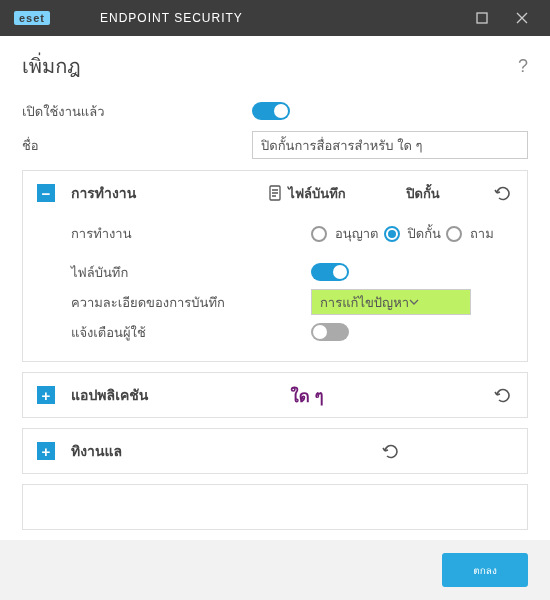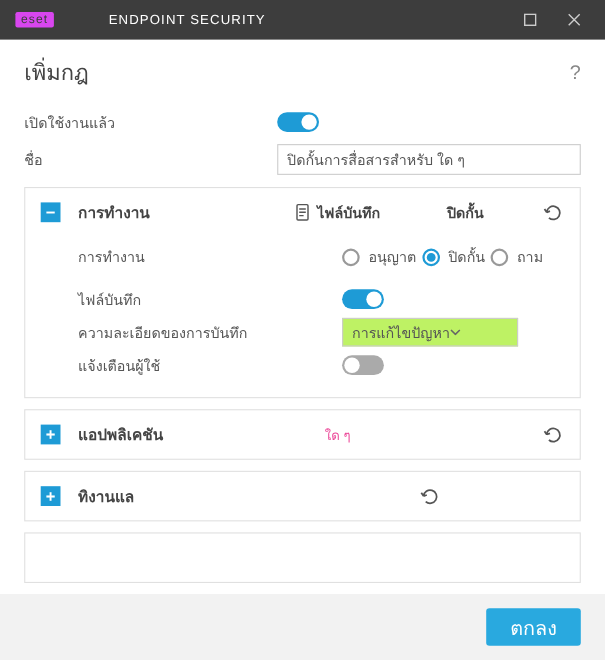--- a/index.html
+++ b/index.html
@@ -1,20 +1,20 @@
 <!DOCTYPE html>
 <html><head>
 <meta charset="utf-8">
 <style>
 * { box-sizing: border-box; margin: 0; padding: 0; font-family: "Segoe UI", Tahoma, sans-serif; }
 body { width: 550px; height: 600px; background: #fff; overflow: hidden; }
 
 .titlebar { height: 36px; background: #3d3d3d; color: #fff; display: flex; align-items: center; padding: 0 8px 0 14px; }
 .brand { display: flex; align-items: center; gap: 6px; font-size: 12px; letter-spacing: 1px; }
-.brand-eset { background: #d946ef; color: #3d3d3d; padding: 1px 5px; border-radius: 2px; font-weight: 400; font-size: 11px; }
+.brand-eset { background: #7dd3fc; color: #3d3d3d; padding: 1px 5px; border-radius: 2px; font-weight: 700; font-size: 11px; }
 .brand-txt { font-weight: 300; margin-left: 44px; }
 .titlebar-spacer { flex: 1; }
 .titlebar-btn { width: 40px; height: 36px; display: flex; align-items: center; justify-content: center; cursor: pointer; }
 .titlebar-btn svg { stroke: #ccc; fill: none; }
 
 .header { display: flex; align-items: center; padding: 14px 22px 10px; }
 .header h1 { font-size: 20px; color: #444; font-weight: 400; }
 .help-btn { margin-left: auto; color: #888; font-size: 18px; cursor: pointer; }
 
 .form { padding: 2px 22px 0; font-size: 13px; color: #555; }
@@ -27,21 +27,21 @@
 .toggle.off { background: #aaa; }
 .toggle .knob { position: absolute; width: 14px; height: 14px; background: #fff; border-radius: 50%; top: 2px; }
 .toggle.on .knob { right: 2px; }
 .toggle.off .knob { left: 2px; }
 
 .panels { padding: 0 22px; margin-top: 8px; height: 370px; overflow-y: auto; }
 .panel { border: 1px solid #e0e0e0; margin-bottom: 10px; background: #fff; }
 .panel-hd { display: flex; align-items: center; height: 44px; padding: 0 14px; cursor: pointer; }
 .pm { width: 18px; height: 18px; background: #1e9bd6; color: #fff; display: flex; align-items: center; justify-content: center; font-weight: 700; font-size: 15px; line-height: 1; margin-right: 16px; }
 .panel-title { font-size: 14px; color: #444; font-weight: 600; flex: 0 0 180px; }
-.panel-mid { flex: 1; text-align: center; color: #ec4899; font-size: 12px; display: flex; align-items: center; justify-content: center; gap: 6px; }
+.panel-mid { flex: 1; text-align: center; color: #701a75; font-size: 17px; display: flex; align-items: center; justify-content: center; gap: 6px; font-weight: bold; }
 .panel-right { width: 120px; text-align: center; color: #444; font-size: 13px; font-weight: 400; }
 .undo { width: 30px; display: flex; justify-content: flex-end; }
 .undo svg { stroke: #555; fill: none; }
 
 .panel-body { padding: 4px 14px 14px 48px; }
 .body-row { display: flex; align-items: center; min-height: 30px; font-size: 13px; }
 .body-label { width: 240px; color: #555; }
 .body-ctrl { flex: 1; }
 
 .radio-group { display: flex; gap: 5px; }
@@ -49,21 +49,21 @@
 .radio-dot { width: 16px; height: 16px; border: 2px solid #999; border-radius: 50%; display: flex; align-items: center; justify-content: center; }
 .radio.sel .radio-dot { border-color: #1e9bd6; }
 .radio.sel .radio-dot::after { content: ""; width: 8px; height: 8px; background: #1e9bd6; border-radius: 50%; }
 
 .select { width: 160px; height: 26px; border: 1px solid #ccc; padding: 0 8px; font-size: 13px; color: #555; background: #bef264; display: flex; align-items: center; justify-content: flex-start; cursor: pointer; }
 .select svg { stroke: #666; }
 
 .col-head { font-size: 13px; color: #444; font-weight: 600; }
 
 .footer { position: absolute; bottom: 0; left: 0; right: 0; height: 60px; background: #f2f2f2; display: flex; align-items: center; justify-content: flex-end; gap: 12px; padding: 0 22px; }
-.btn { min-width: 86px; height: 34px; border: none; border-radius: 3px; font-size: 18px; cursor: pointer; }
+.btn { min-width: 86px; height: 34px; border: none; border-radius: 3px; font-size: 10px; cursor: pointer; }
 .btn-primary { background: #29a9df; color: #fff; }
 .btn-secondary { background: #b9b9b9; color: #fff; }
 
 .log-icon { display: inline-flex; }
 .log-icon svg { stroke: #555; fill: none; }
 </style>
 </head>
 <body>
 
 <div class="titlebar">

